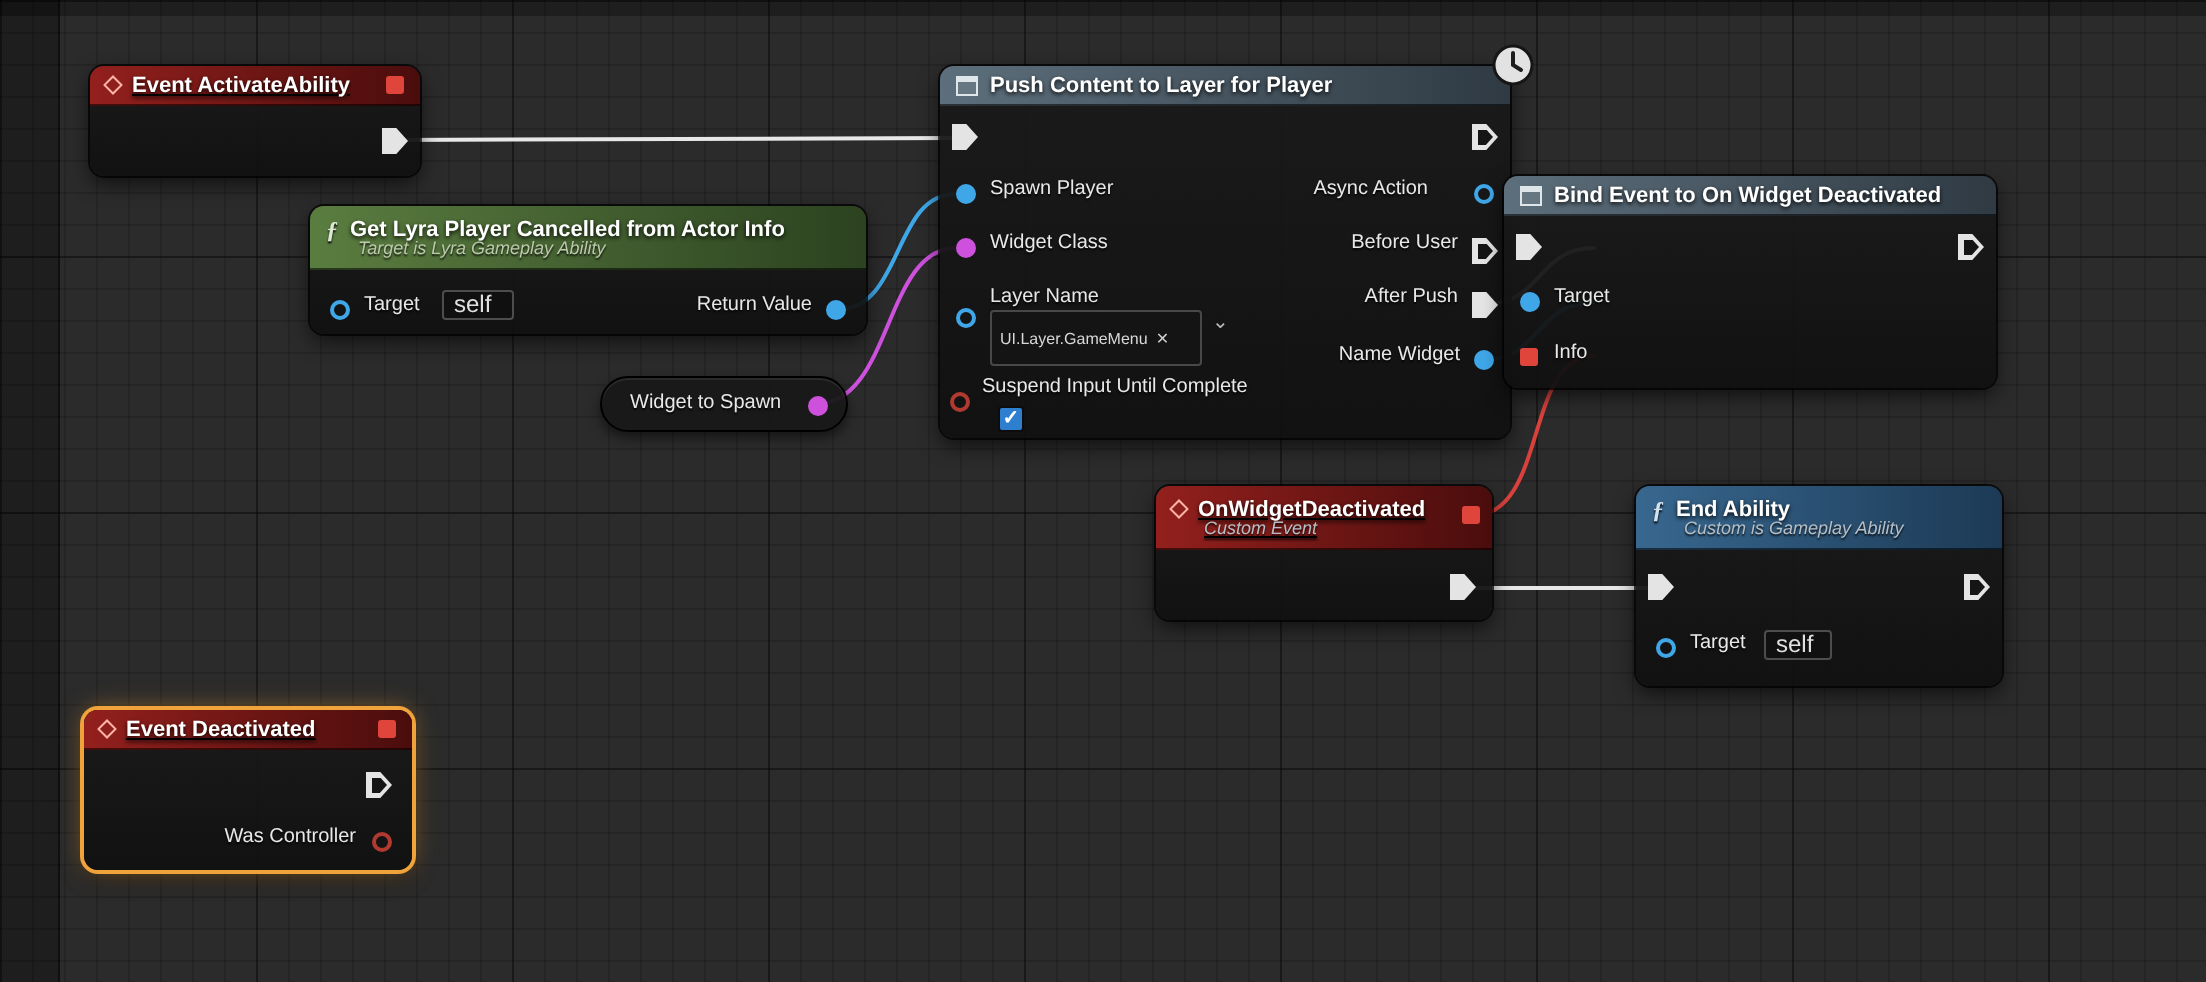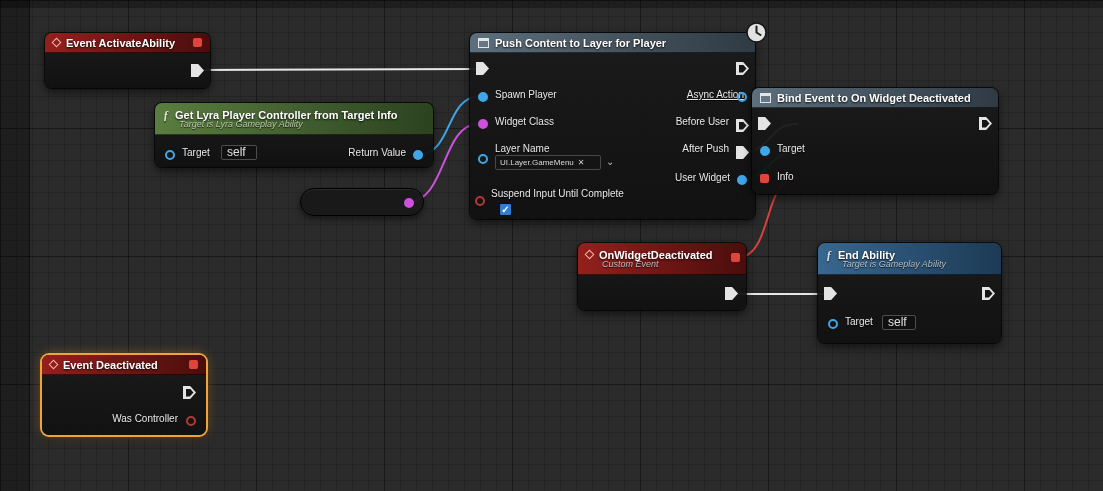--- a/index.html
+++ b/index.html
@@ -25,21 +25,21 @@
     background:linear-gradient(rgba(26,26,26,0.95), rgba(16,16,16,0.95));
     box-shadow:0 4px 10px rgba(0,0,0,0.6), 0 0 0 1px rgba(0,0,0,0.7);
   }
   .node.selected{box-shadow:0 0 0 2px #f0a33a, 0 0 12px rgba(240,163,58,0.55), 0 4px 10px rgba(0,0,0,0.6);}
   .hdr{
     position:relative;display:flex;align-items:center;gap:6px;
     height:20px;padding:0 8px;border-radius:7px 7px 0 0;
     border-bottom:1px solid rgba(0,0,0,0.55);
   }
   .hdr.two{height:32px;flex-wrap:wrap;align-content:center;row-gap:0;padding:2px 8px;}
-  .hdr-red{background:linear-gradient(90deg,#93201d,#4a0d0c);}
+  .hdr-red{background:linear-gradient(90deg,#93201d,#4a0d0c);text-decoration:underline;}
   .hdr-green{background:linear-gradient(90deg,#5a7d40,#2c4220);}
   .hdr-steel{background:linear-gradient(90deg,#5d6f7c,#2f3a43);}
   .hdr-blue{background:linear-gradient(90deg,#38678f,#1c3a55);}
   .title{font-size:11px;font-weight:bold;color:#fff;text-shadow:0 1px 2px rgba(0,0,0,0.9);white-space:nowrap;}
   .subtitle{font-size:9px;font-style:italic;color:#b6bfc6;text-shadow:0 1px 1px rgba(0,0,0,0.8);white-space:nowrap;width:100%;padding-left:16px;margin-top:-2px;}
   .subtitle.green{color:#bcc9ab;}
   .icon-diamond{width:7px;height:7px;border:1.5px solid #ffb4a6;transform:rotate(45deg);flex:0 0 auto;}
   .icon-window{width:11px;height:10px;border:1px solid #dfe6ea;border-top:3px solid #dfe6ea;background:rgba(255,255,255,0.08);flex:0 0 auto;}
   .icon-fn{font-family:"Liberation Serif", serif;font-style:italic;font-weight:bold;font-size:12px;color:#dce8d2;line-height:1;flex:0 0 auto;text-shadow:0 1px 1px #000;}
   .icon-fn.blue{color:#d2e2ee;}
@@ -53,21 +53,21 @@
   .pin-circ.filled{background:var(--c);}
   .c-blue{--c:#3fa7e8;}
   .c-magenta{--c:#cd51dd;}
   .c-red{--c:#b03a30;}
   .pin-square{position:absolute;width:9px;height:9px;border:1.5px solid #e0453c;border-radius:1.5px;background:#e0453c;}
   .plabel{position:absolute;font-size:10px;color:#e8e8e8;text-shadow:0 1px 1px rgba(0,0,0,0.8);white-space:nowrap;}
   .plabel.r{text-align:right;}
   .valbox{position:absolute;height:15px;background:#101010;border:1px solid #4d4d4d;border-radius:2px;
     font-size:12px;color:#e0e0e0;padding:0 5px;line-height:13px;}
   .combo{position:absolute;height:15px;background:#141414;border:1px solid #484848;border-radius:2px;
-    display:flex;align-items:center;gap:4px;padding:0 4px;}
+    display:flex;align-items:center;gap:4px;padding:13px 4px;}
   .combo .ctext{font-size:8px;color:#d8d8d8;white-space:nowrap;}
   .combo .cx{font-size:8px;color:#cfcfcf;cursor:pointer;}
   .chev{position:absolute;font-size:10px;color:#bdbdbd;line-height:10px;}
   .checkbox{position:absolute;width:13px;height:13px;background:#2f7fd1;border:1px solid #0c0c0c;border-radius:2px;
     color:#fff;font-size:10px;line-height:12px;text-align:center;font-weight:bold;}
   .clock{position:absolute;}
   .pill{position:absolute;height:28px;border-radius:14px;background:rgba(24,24,24,0.95);
     border:1px solid #000;box-shadow:inset 0 1px 0 rgba(255,255,255,0.08), 0 3px 6px rgba(0,0,0,0.5);}
   .pill .plabel{position:static;display:block;padding:7px 0 0 14px;}
 </style>
@@ -94,31 +94,32 @@
       <span class="title">Event ActivateAbility</span>
       <span class="hdr-spacer"></span>
       <span class="pin-square" style="position:static;flex:0 0 auto;"></span>
     </div>
     <span class="pin-exec" style="right:6px;top:31px;"></span>
   </div>
 
   <div class="node" style="left:155px;top:103px;width:278px;height:64px;">
     <div class="hdr hdr-green two">
       <span class="icon-fn">ƒ</span>
-      <span class="title">Get Lyra Player Controller from Target Info</span>
+      <span class="title">Get Lyra Player Cancelled from Actor Info</span>
       <span class="subtitle green">Target is Lyra Gameplay Ability</span>
     </div>
     <span class="pin-circ c-blue" style="left:10px;top:47px;"></span>
     <span class="plabel" style="left:27px;top:44px;">Target</span>
     <span class="valbox" style="left:66px;top:42px;width:36px;">self</span>
     <span class="plabel" style="right:27px;top:44px;">Return Value</span>
     <span class="pin-circ c-blue filled" style="right:10px;top:47px;"></span>
   </div>
 
   <div class="pill" style="left:300px;top:188px;width:124px;">
+    <span class="plabel">Widget to Spawn</span>
     <span class="pin-circ c-magenta filled" style="left:103px;top:9px;"></span>
   </div>
 
   <div class="node" style="left:470px;top:33px;width:285px;height:186px;">
     <div class="hdr hdr-steel">
       <span class="icon-window"></span>
       <span class="title">Push Content to Layer for Player</span>
     </div>
     <span class="clock" style="right:-12px;top:-11px;">
       <svg width="21" height="21" viewBox="0 0 21 21">
@@ -137,27 +138,27 @@
     <div class="combo" style="left:25px;top:122px;width:106px;">
       <span class="ctext">UI.Layer.GameMenu</span>
       <span class="cx">✕</span>
     </div>
     <span class="chev" style="left:136px;top:124px;">⌄</span>
     <span class="plabel" style="left:21px;top:155px;">Suspend Input Until Complete</span>
     <span class="pin-circ c-red" style="left:5px;top:163px;"></span>
     <span class="checkbox" style="left:29px;top:170px;">✓</span>
 
     <span class="pin-exec hollow" style="right:6px;top:29px;"></span>
-    <span class="plabel r" style="right:11px;top:56px;text-decoration:underline;">Async Action</span>
+    <span class="plabel r" style="right:41px;top:56px;">Async Action</span>
     <span class="pin-circ c-blue" style="right:8px;top:59px;"></span>
     <span class="plabel r" style="right:26px;top:83px;">Before User</span>
     <span class="pin-exec hollow" style="right:6px;top:86px;"></span>
     <span class="plabel r" style="right:26px;top:110px;margin-left:22px;">After Push</span>
     <span class="pin-exec" style="right:6px;top:113px;"></span>
-    <span class="plabel r" style="right:25px;top:139px;">User Widget</span>
+    <span class="plabel r" style="right:25px;top:139px;">Name Widget</span>
     <span class="pin-circ c-blue filled" style="right:8px;top:142px;"></span>
   </div>
 
   <div class="node" style="left:752px;top:88px;width:246px;height:106px;">
     <div class="hdr hdr-steel">
       <span class="icon-window"></span>
       <span class="title">Bind Event to On Widget Deactivated</span>
     </div>
     <span class="pin-exec" style="left:6px;top:29px;"></span>
     <span class="pin-exec hollow" style="right:6px;top:29px;"></span>
@@ -174,21 +175,21 @@
       <span class="subtitle">Custom Event</span>
     </div>
     <span class="pin-square" style="right:6px;top:10px;"></span>
     <span class="pin-exec" style="right:8px;top:44px;"></span>
   </div>
 
   <div class="node" style="left:818px;top:243px;width:183px;height:100px;">
     <div class="hdr hdr-blue two">
       <span class="icon-fn blue">ƒ</span>
       <span class="title">End Ability</span>
-      <span class="subtitle">Target is Gameplay Ability</span>
+      <span class="subtitle">Custom is Gameplay Ability</span>
     </div>
     <span class="pin-exec" style="left:6px;top:44px;"></span>
     <span class="pin-exec hollow" style="right:6px;top:44px;"></span>
     <span class="pin-circ c-blue" style="left:10px;top:76px;"></span>
     <span class="plabel" style="left:27px;top:73px;">Target</span>
     <span class="valbox" style="left:64px;top:72px;width:34px;">self</span>
   </div>
 
   <div class="node selected" style="left:42px;top:355px;width:164px;height:80px;">
     <div class="hdr hdr-red">

